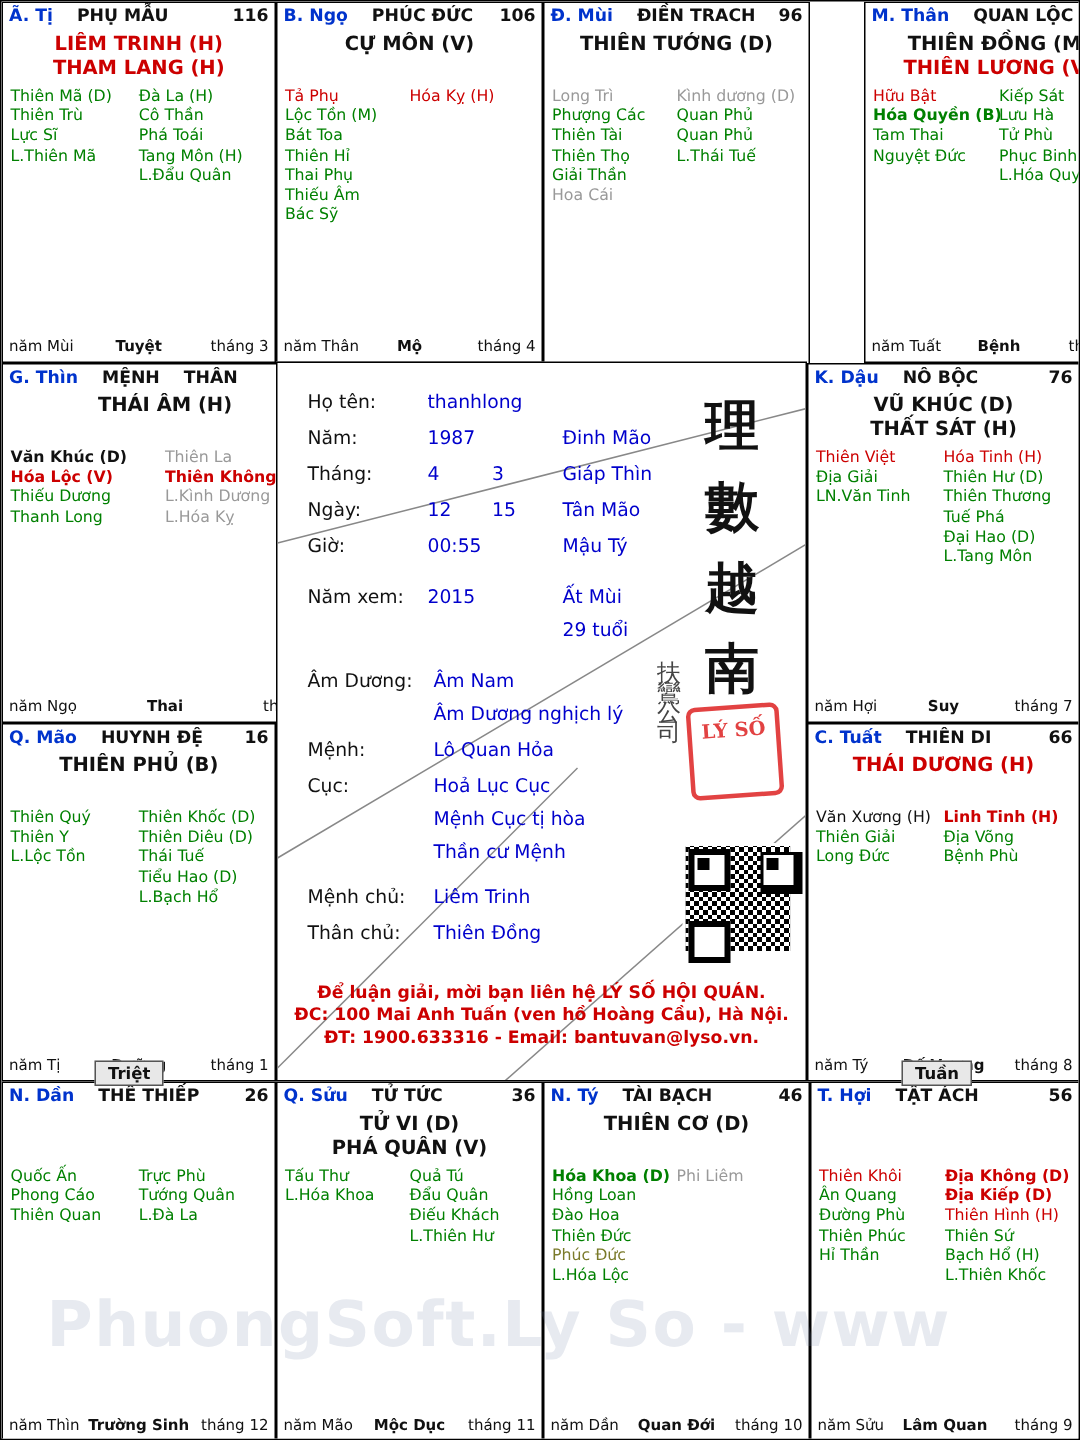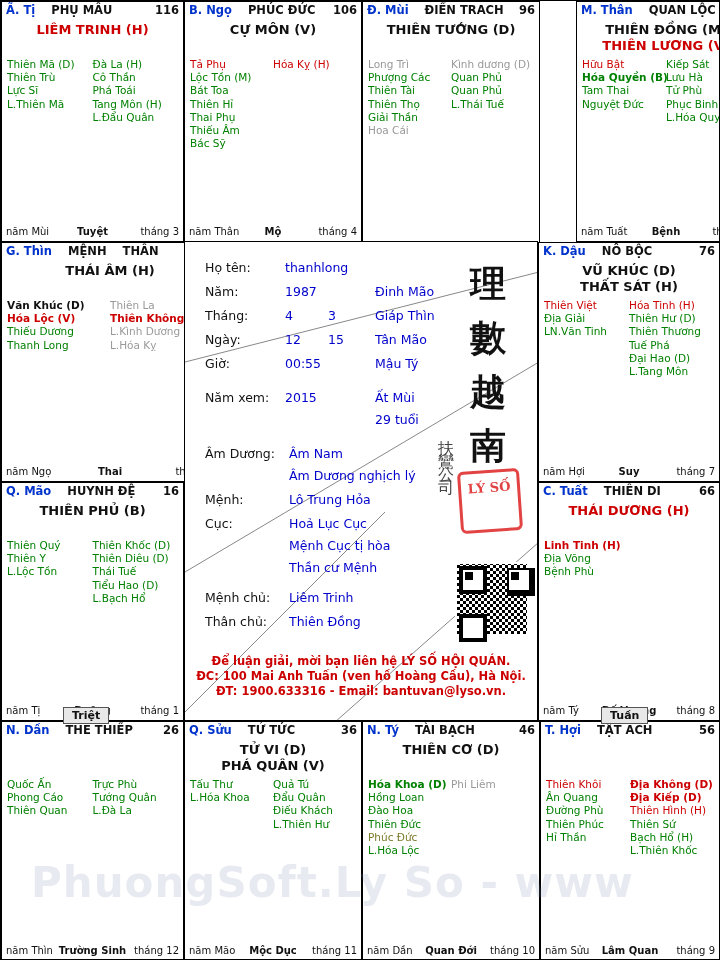--- a/index.html
+++ b/index.html
@@ -181,20 +181,21 @@
 </head>
 <body>
 
 <div id="chart">
 
   <div id="cells-host">
       <div class="cell" style="left: 0px; top: 0px; width: 183px; height: 241px;">
         <div class="cell-hdr"><span class="cung-name">Ã. Tị</span><span class="cung-title">PHỤ MẪU</span><span class="cung-num">116</span></div>
         <div class="stars-main">
           <div class="c-red">LIÊM TRINH (H)</div>
+          <div class="c-red">THAM LANG (H)</div>
         </div>
         <div class="starcols">
           <div class="starcol">
             <div class="star c-green">Thiên Mã (D)</div>
             <div class="star c-green">Thiên Trù</div>
             <div class="star c-green">Lực Sĩ</div>
             <div class="star c-green">L.Thiên Mã</div>
           </div>
           <div class="starcol">
             <div class="star c-green">Đà La (H)</div>
@@ -366,20 +367,25 @@
           <span class="f-right">tháng 1</span>
         </div>
       </div>
       <div class="cell" style="left: 537px; top: 481px; width: 182px; height: 239px;">
         <div class="cell-hdr"><span class="cung-name">C. Tuất</span><span class="cung-title">THIÊN DI</span><span class="cung-num">66</span></div>
         <div class="stars-main">
           <div class="c-red">THÁI DƯƠNG (H)</div>
         </div>
         <div class="starcols">
           <div class="starcol">
+            <div class="star c-black">Văn Xương (H)</div>
+            <div class="star c-green">Thiên Giải</div>
+            <div class="star c-green">Long Đức</div>
+          </div>
+          <div class="starcol">
             <div class="star c-red bold">Linh Tinh (H)</div>
             <div class="star c-green">Địa Võng</div>
             <div class="star c-green">Bệnh Phù</div>
           </div>
         </div>
         <div class="footer">
           <span class="f-left">năm Tý</span>
           <span class="f-mid">Đế Vượng</span>
           <span class="f-right">tháng 8</span>
         </div>
@@ -514,21 +520,21 @@
     <div class="ctr-lab" style="left:20px; top:148px;">Năm xem:</div>
     <div class="ctr-row" style="left:100px; top:148px;">2015</div>
     <div class="ctr-row" style="left:190px; top:148px;">Ất Mùi</div>
     <div class="ctr-row" style="left:190px; top:170px;">29 tuổi</div>
 
     <div class="ctr-lab" style="left:20px; top:204px;">Âm Dương:</div>
     <div class="ctr-row" style="left:104px; top:204px;">Âm Nam</div>
     <div class="ctr-row" style="left:104px; top:226px;">Âm Dương nghịch lý</div>
 
     <div class="ctr-lab" style="left:20px; top:250px;">Mệnh:</div>
-    <div class="ctr-row" style="left:104px; top:250px;">Lô Trung Hỏa</div>
+    <div class="ctr-row" style="left:104px; top:250px;">Lô Quan Hỏa</div>
 
     <div class="ctr-lab" style="left:20px; top:274px;">Cục:</div>
     <div class="ctr-row" style="left:104px; top:274px;">Hoả Lục Cục</div>
     <div class="ctr-row" style="left:104px; top:296px;">Mệnh Cục tị hòa</div>
     <div class="ctr-row" style="left:104px; top:318px;">Thần cư Mệnh</div>
 
     <div class="ctr-lab" style="left:20px; top:348px;">Mệnh chủ:</div>
     <div class="ctr-row" style="left:104px; top:348px;">Liêm Trinh</div>
 
     <div class="ctr-lab" style="left:20px; top:372px;">Thân chủ:</div>

